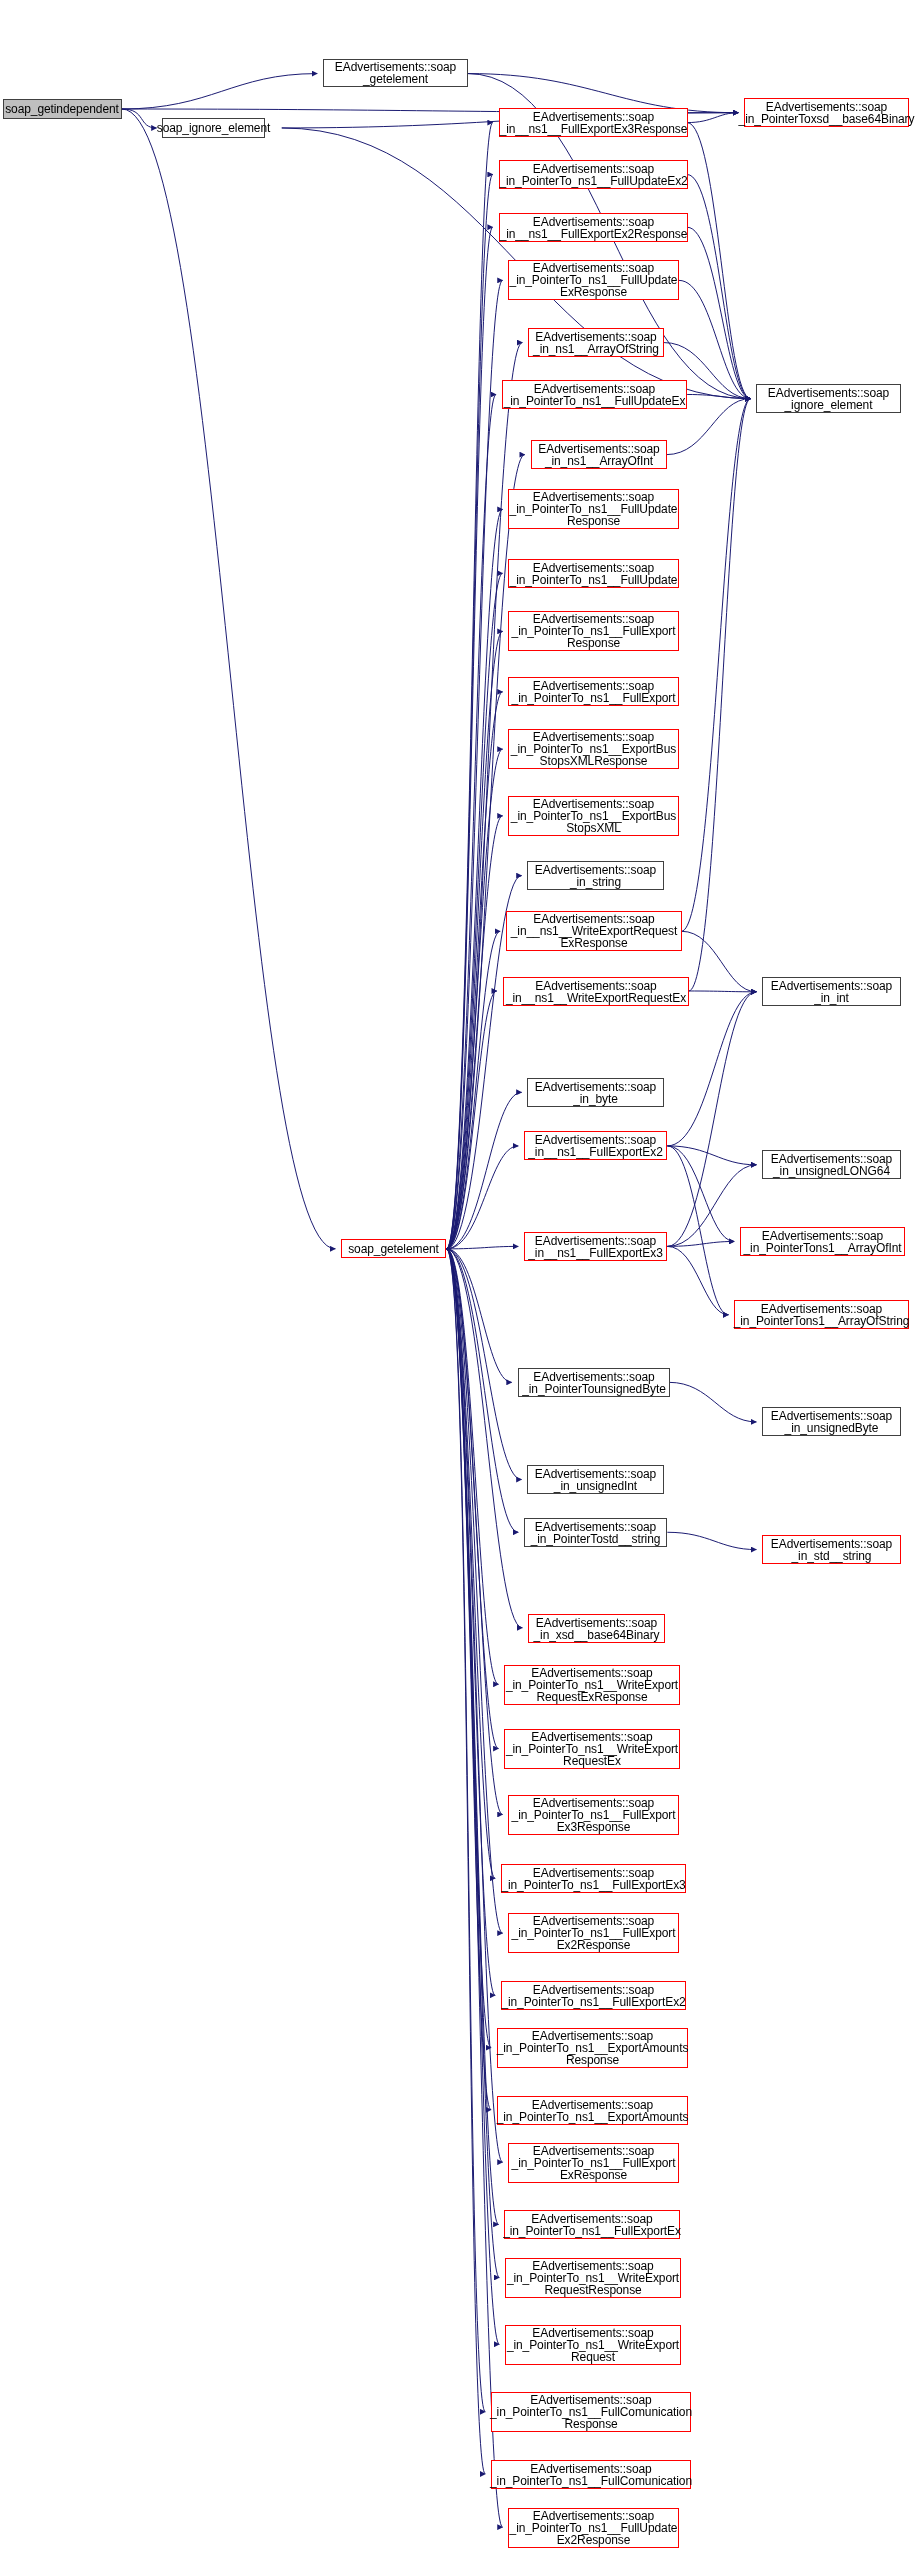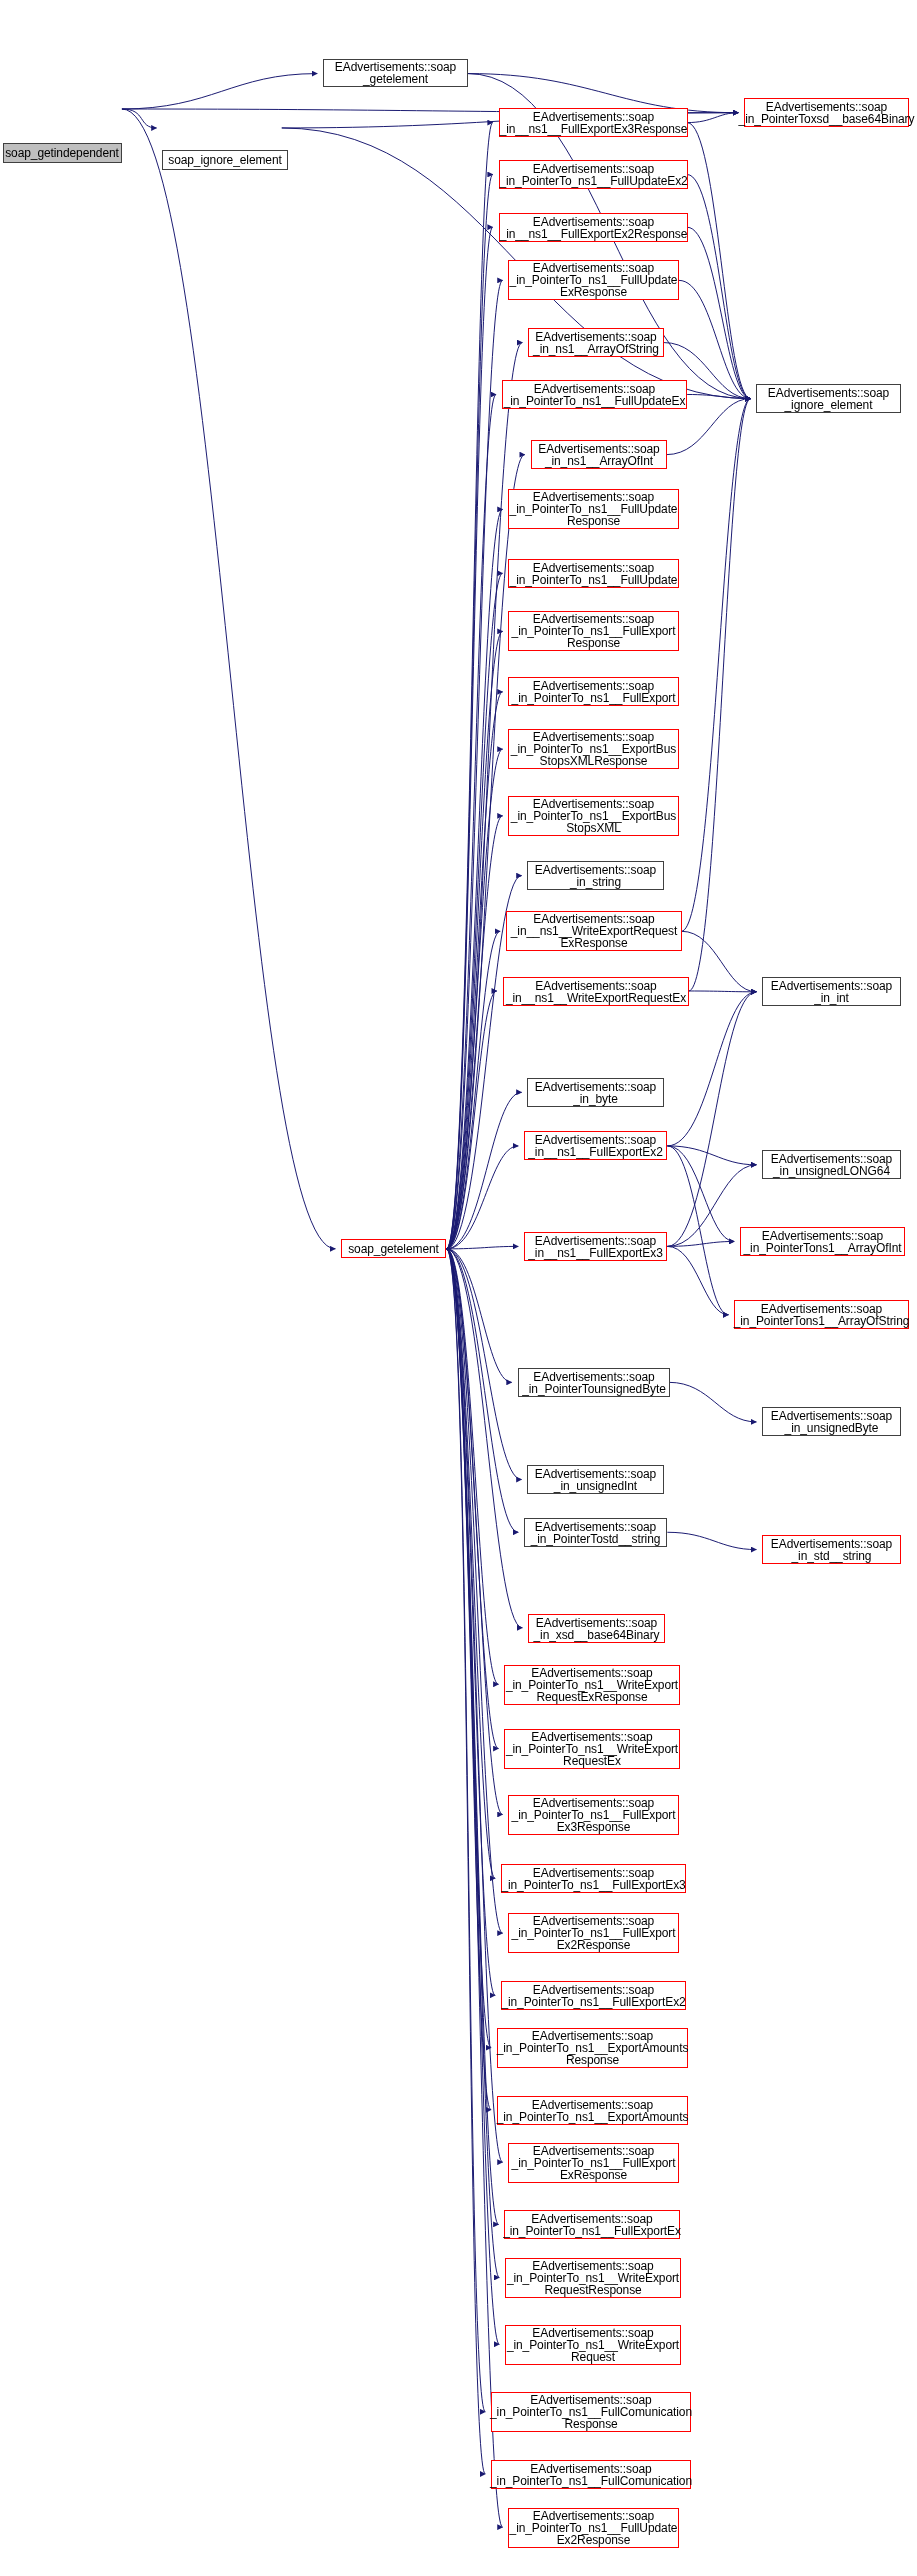--- a/index.html
+++ b/index.html
@@ -23,21 +23,21 @@
     font-size:12px;
     line-height:12px;
     color:#000000;
     background:#ffffff;
     border:0.8px solid #404040;
     white-space:pre-line;
     letter-spacing:-0.1px;
     padding:0.8px 1.6px;
   }
   .node.red{border:0.8px solid #ff0000;}
-  .node.root{background:#bfbfbf;border:0.8px solid #404040;margin-top:44px;}
+  .node.root{background:#bfbfbf;border:0.8px solid #404040;}
   .node.gray{background:#ffffff;border:0.8px solid #404040;}
 </style>
 </head>
 <body>
 
 <div id="canvas">
   <svg id="edges" viewBox="0 0 1113 3126">
     <defs>
       <marker id="arrow" viewBox="0 0 10 10" refX="9" refY="5" markerWidth="6" markerHeight="6" orient="auto-start-reverse">
         <path d="M 0 0 L 10 5 L 0 10 z" fill="#191970"></path>
@@ -108,21 +108,21 @@
         <path d="M 810,1512.5 C 861.75,1512.5 873.25,1413.5 918,1413.5" marker-end="url(#arrow)"></path>
         <path d="M 810,1390.5 C 849.6,1390.5 858.4,1506.5 891,1506.5" marker-end="url(#arrow)"></path>
         <path d="M 810,1512.5 C 849.6,1512.5 858.4,1506.5 891,1506.5" marker-end="url(#arrow)"></path>
         <path d="M 810,1390.5 C 846.45,1390.5 854.55,1595.5 884,1595.5" marker-end="url(#arrow)"></path>
         <path d="M 810,1512.5 C 846.45,1512.5 854.55,1595.5 884,1595.5" marker-end="url(#arrow)"></path>
         <path d="M 812,1677.5 C 862.85,1677.5 874.15,1725.5 918,1725.5" marker-end="url(#arrow)"></path>
         <path d="M 810,1859.5 C 861.75,1859.5 873.25,1880.5 918,1880.5" marker-end="url(#arrow)"></path>
       </g>
   </svg>
 <div class="node root" style="left: 2.5px; top: 99px; width: 119px; height: 20px;">soap_getindependent</div>
-    <div class="node gray" style="left: 162px; top: 118px; width: 126px; height: 20px; margin-top: 32px;">soap_ignore_element</div>
+    <div class="node gray" style="left: 162px; top: 118px; width: 103px; height: 20px;">soap_ignore_element</div>
     <div class="node gray" style="left: 323px; top: 59px; width: 145px; height: 28px;">EAdvertisements::soap
 _getelement</div>
     <div class="node red" style="left: 341px; top: 1239px; width: 105px; height: 19px;">soap_getelement</div>
     <div class="node red" style="left: 744px; top: 98px; width: 165px; height: 29px;">EAdvertisements::soap
 _in_PointerToxsd__base64Binary</div>
     <div class="node gray" style="left: 756px; top: 384px; width: 145px; height: 29px;">EAdvertisements::soap
 _ignore_element</div>
     <div class="node gray" style="left: 762px; top: 977px; width: 139px; height: 29px;">EAdvertisements::soap
 _in_int</div>
     <div class="node gray" style="left: 762px; top: 1150px; width: 139px; height: 29px;">EAdvertisements::soap

